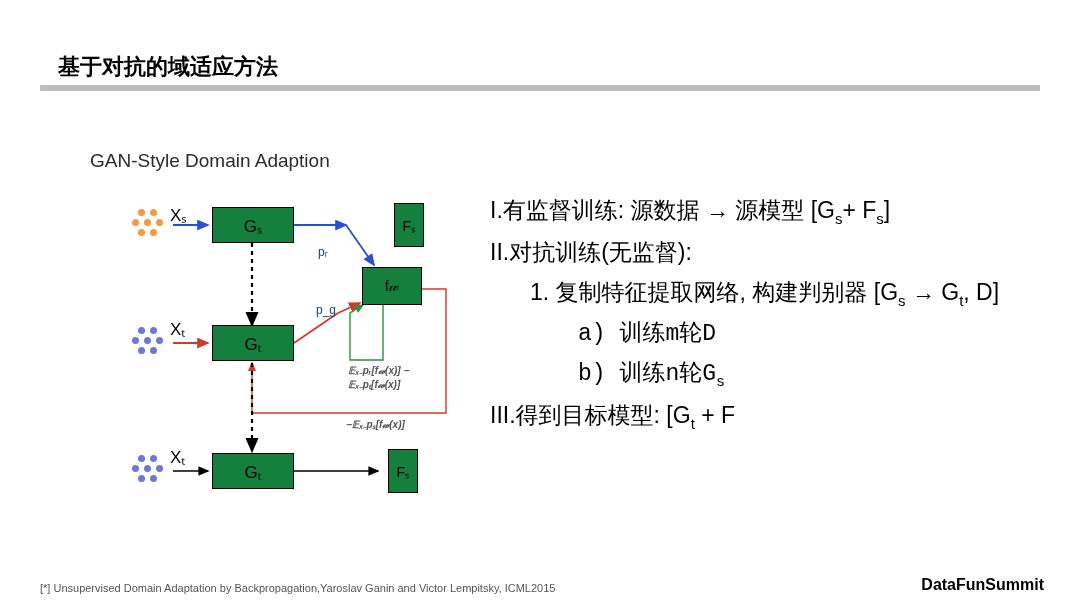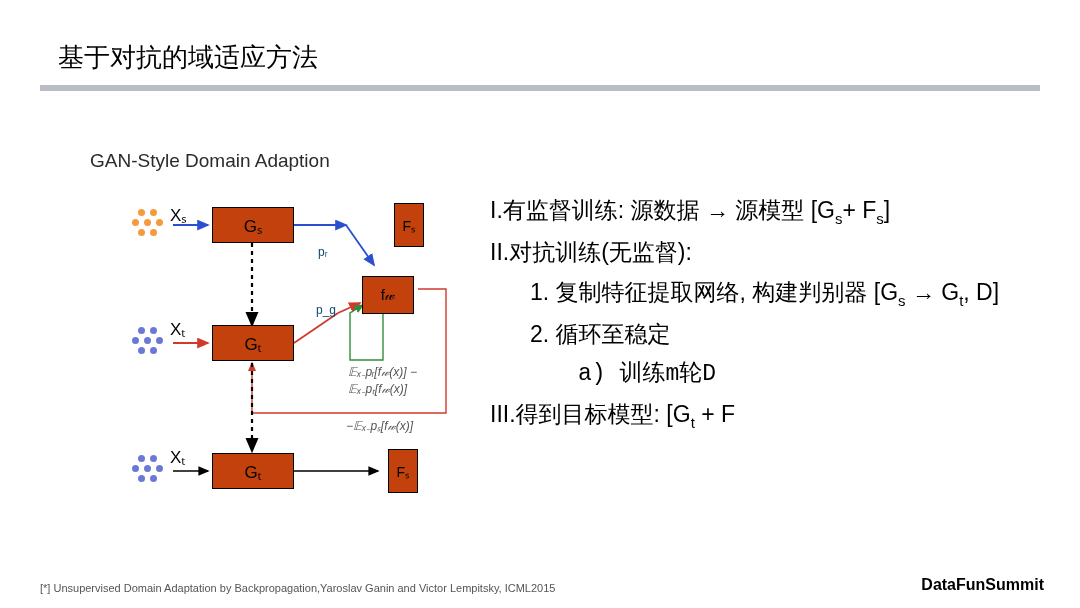--- a/index.html
+++ b/index.html
@@ -1,33 +1,33 @@
 <!DOCTYPE html>
 <html><head>
 <meta charset="utf-8">
 <style>
   * { box-sizing: border-box; margin: 0; padding: 0; }
   html, body { width: 1080px; height: 608px; font-family: "Microsoft YaHei", "Helvetica Neue", Arial, sans-serif; background: #fff; color: #000; }
   body { position: relative; }
-  .title { position: absolute; top: 40px; left: 58px; font-size: 26px; font-weight: 400; }
+  .title { position: absolute; top: 52px; left: 58px; font-size: 22px; font-weight: 700; }
   .rule { position: absolute; top: 85px; left: 40px; width: 1000px; height: 6px; background: #b9bcc2; }
   .subtitle { position: absolute; top: 150px; left: 90px; font-size: 19px; color: #2b2b2b; }
   .diagram { position: absolute; top: 185px; left: 78px; width: 385px; height: 340px; }
   
   .desc { position: absolute; top: 190px; left: 490px; width: 570px; font-size: 23px; line-height: 1.75; }
   .desc .row { white-space: nowrap; }
   .desc .sub1 { padding-left: 40px; }
   .desc .sub2 { padding-left: 88px; font-family: Liberation Mono, monospace; }
   .footnote { position: absolute; bottom: 14px; left: 40px; font-size: 11px; color: #555; }
   .brand { position: absolute; bottom: 14px; right: 36px; font-weight: 700; font-size: 16px; margin-left: 32px; }
   
-  .node-box { position: absolute; border: 1.2px solid #000; background: #c2410c; display: flex; align-items: center; justify-content: center; font-size: 17px; }
+  .node-box { position: absolute; border: 1.2px solid #000; background: #15803d; display: flex; align-items: center; justify-content: center; font-size: 17px; }
   .node-label { position: absolute; font-size: 17px; }
   .sm { font-size: 12px; color: #0c4a6e; }
-  .tiny-math { position: absolute; font-size: 12px; color: #555; font-style: italic; }
+  .tiny-math { position: absolute; font-size: 10px; color: #555; font-style: italic; font-weight: bold; }
   sub { font-size: 0.65em; }
   
   .cluster { position: absolute; width: 36px; height: 36px; }
   .cluster span { position: absolute; width: 7px; height: 7px; border-radius: 50%; }
   .orange span { background: #f59a3d; }
   .blue span { background: #6b78d6; }
 </style>
 </head>
 <body>
 
@@ -36,22 +36,24 @@
 <div class="subtitle">GAN-Style Domain Adaption</div>
 
 <div class="desc">
   <div class="row">
     <span>I.有监督训练: 源数据 → 源模型 [G</span><sub>s</sub><span>+ F</span><sub>s</sub><span>]</span>
   </div>
   <div class="row">II.对抗训练(无监督):</div>
   <div class="row sub1">
     <span>1.  复制特征提取网络, 构建判别器 [G</span><sub>s</sub><span> → G</span><sub>t</sub><span>, D]</span>
   </div>
-  <div class="row sub1">2.  循环至稳定</div>
   <div class="row sub2">a)   训练m轮D</div>
+  <div class="row sub2">
+    <span>b)   训练n轮G</span><sub>s</sub>
+  </div>
   <div class="row">
     <span>III.得到目标模型: [G</span><sub>t</sub><span> + F</span></div>
 </div>
 
 <div class="diagram">
 
   <svg width="385" height="340" style="position:absolute;top:0;left:0;overflow:visible">
     <defs>
       <marker id="ah-black" markerWidth="8" markerHeight="8" refX="6" refY="3" orient="auto">
           <path d="M0,0 L7,3 L0,6 z" fill="#000"></path>
@@ -119,21 +121,21 @@
   </div>
 
   <div class="node-label" style="top:18px;left:92px">Xₛ</div>
   <div class="node-label" style="top:132px;left:92px">Xₜ</div>
   <div class="node-label" style="top:260px;left:92px">Xₜ</div>
 
   <div class="node-box" style="top:22px;left:134px;width:82px;height:36px">Gₛ</div>
   <div class="node-box" style="top:140px;left:134px;width:82px;height:36px">Gₜ</div>
   <div class="node-box" style="top:268px;left:134px;width:82px;height:36px">Gₜ</div>
   <div class="node-box" style="top:18px;left:316px;width:30px;height:44px;font-size:14px">Fₛ</div>
-  <div class="node-box" style="top:91px;left:284px;width:52px;height:38px;font-size:15px">f𝓌</div>
+  <div class="node-box" style="top:82px;left:284px;width:60px;height:38px;font-size:15px">f𝓌</div>
   <div class="node-box" style="top:264px;left:310px;width:30px;height:44px;font-size:14px">Fₛ</div>
 
   <div class="node-label sm" style="top:60px;left:240px">pᵣ</div>
   <div class="node-label sm" style="top:118px;left:238px">p_g</div>
   <div class="tiny-math" style="top:178px;left:270px;width:110px">𝔼ₓ₋pᵣ[f𝓌(x)] − 𝔼ₓ₋pₜ[f𝓌(x)]</div>
   <div class="tiny-math" style="top:232px;left:268px">−𝔼ₓ₋pₛ[f𝓌(x)]</div>
 </div>
 
 <div class="footnote">[*]  Unsupervised Domain Adaptation by Backpropagation,Yaroslav Ganin and Victor Lempitsky, ICML2015</div>
 <div class="brand">DataFunSummit</div>

